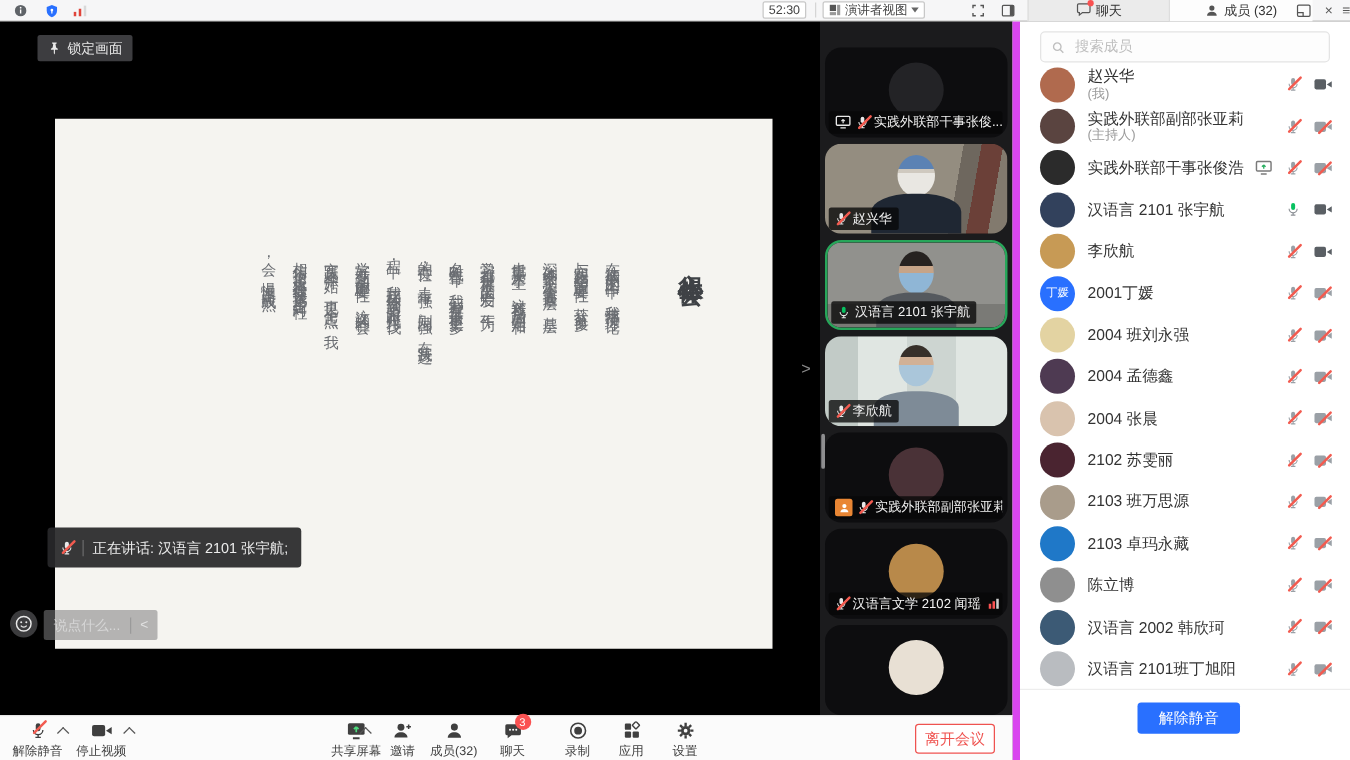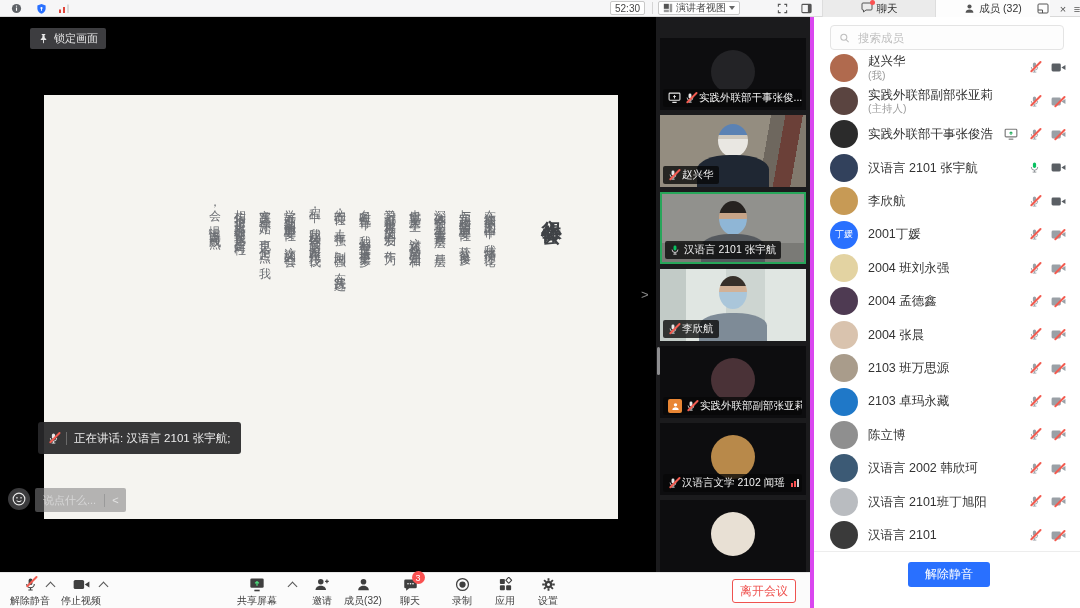--- a/index.html
+++ b/index.html
@@ -35,21 +35,21 @@
   .saywrap{position:absolute;left:8px;top:471px;display:flex;align-items:flex-start;gap:5px;}
   .smiley{width:22px;height:22px;border-radius:50%;background:#3b3b3d;display:flex;align-items:center;justify-content:center;}
   .saychip{height:24px;background:rgba(125,125,128,.55);border-radius:2px;display:flex;align-items:center;}
   .saychip .ph{font-size:11px;color:#d6d6d6;padding:0 8px;}
   .saychip .sdiv{width:1px;height:13px;background:#9a9a9a;}
   .saychip .col{font-size:11px;color:#e2e2e2;padding:0 7px;cursor:pointer;}
   .stg-chev{position:absolute;left:641px;top:270px;color:#8a8a8a;font-size:13px;cursor:pointer;}
 
   
   .thumbs{position:absolute;left:656px;top:17px;width:154px;height:555px;background:#1b1b1d;}
-  .thumb{position:absolute;left:4px;width:146px;height:72px;background:#0d0d0f;overflow:hidden;border-radius:0;}
+  .thumb{position:absolute;left:4px;width:146px;height:72px;background:#0d0d0f;overflow:hidden;border-radius:13px;}
   .thumb.active{border:2px solid #27a65a;}
   .t-avatar{position:absolute;left:50%;top:12px;transform:translateX(-50%);width:44px;height:44px;border-radius:50%;}
   .scene{position:absolute;inset:0;overflow:hidden;}
   .v-head{position:absolute;left:50%;transform:translateX(-50%);border-radius:50%;}
   .v-body{position:absolute;left:50%;transform:translateX(-50%);bottom:0;border-radius:45% 45% 0 0;}
   .scene-zhao{background:linear-gradient(100deg,#948d80 0 70%,#6e675e 70% 79%,#6b4038 79% 90%,#827a6e 90%);}
   .scene-zhao .v-head{top:9px;width:30px;height:33px;background:linear-gradient(180deg,#5b82b4 0 34%,#cfc9bf 34% 44%,#e9e7e2 44%);}
   .scene-zhao .v-body{width:72px;height:32px;background:#1f2733;}
   .scene-zhang{background:linear-gradient(180deg,#91918d 0 72%,#7a7a76 72%);}
   .scene-zhang .v-head{top:7px;width:28px;height:34px;background:linear-gradient(180deg,#262220 0 34%,#c6a488 34% 52%,#8fb6d6 52%);}
@@ -63,21 +63,21 @@
   .mi{position:relative;display:inline-flex;align-items:center;justify-content:center;flex-shrink:0;}
   .slash{position:absolute;left:55%;top:-2px;width:1.5px;height:15px;background:#f25b50;transform:rotate(45deg);border-radius:1px;}
   .t-signal{display:inline-flex;align-items:flex-end;gap:1px;margin-left:2px;}
   .t-signal i{display:block;width:2px;background:#fa5151;}
   .t-signal i:nth-child(1){height:4px;}
   .t-signal i:nth-child(2){height:6px;}
   .t-signal i:nth-child(3){height:8px;background:#cfcfcf;}
   .t-scroll{position:absolute;left:1px;top:330px;width:3px;height:28px;border-radius:2px;background:#8e8e90;}
 
   
-  .mpanel{position:absolute;left:810px;top:17px;width:270px;height:591px;background:#fff;border-left:4px solid #d946ef;}
+  .mpanel{position:absolute;left:810px;top:17px;width:270px;height:591px;background:#fff;border-left:6px solid #d946ef;}
   .msearch{position:absolute;left:16px;right:16px;top:8px;height:25px;border:1px solid #e4e4e4;border-radius:4px;background:#fdfdfd;display:flex;align-items:center;gap:6px;padding:0 8px;}
   .msearch input{border:none;outline:none;background:transparent;font-size:11.5px;color:#333;width:100%;}
   .msearch input::placeholder{color:#bfbfbf;}
   .mlist{position:absolute;left:0;right:0;top:34px;height:517px;overflow:hidden;}
   .m-row{display:flex;align-items:center;height:33.4px;cursor:pointer;}
   .m-avatar{width:28px;height:28px;border-radius:50%;margin-left:16px;margin-right:10px;flex-shrink:0;display:flex;align-items:center;justify-content:center;font-size:9px;color:#fff;letter-spacing:0;}
   .m-names{display:flex;flex-direction:column;line-height:1.15;min-width:0;}
   .m-name{font-size:12.5px;color:#333;white-space:nowrap;}
   .m-sub{font-size:10.5px;color:#9b9b9b;}
   .m-icons{margin-left:auto;display:flex;align-items:center;gap:11px;padding-right:14px;}
@@ -642,20 +642,46 @@
             <span class="mi">
               <svg width="15" height="11" viewBox="0 0 26 18" fill="#9aa0a6">
                 <rect x="1" y="2" width="16" height="14" rx="2.5"></rect>
                 <path d="M18 9l7-4.5v9z"></path>
               </svg>
               <span class="slash"></span>
             </span>
           </span>
         </div>
 
+        <div class="m-row">
+          <span class="m-avatar" style="background: rgb(74, 36, 48);"></span>
+          <span class="m-names">
+            <span class="m-name">2102 苏雯丽</span>
+
+          </span>
+          <span class="m-icons">
+
+            <span class="mi">
+              <svg width="11" height="13" viewBox="0 0 24 26" fill="#9aa0a6">
+                <rect x="8.5" y="2" width="7" height="12" rx="3.5"></rect>
+                <path d="M5 12a7 7 0 0 0 14 0" fill="none" stroke="#9aa0a6" stroke-width="2"></path>
+                <path d="M12 19v4M8 23h8" stroke="#9aa0a6" stroke-width="2" fill="none"></path>
+              </svg>
+              <span class="slash"></span>
+            </span>
+
+            <span class="mi">
+              <svg width="15" height="11" viewBox="0 0 26 18" fill="#9aa0a6">
+                <rect x="1" y="2" width="16" height="14" rx="2.5"></rect>
+                <path d="M18 9l7-4.5v9z"></path>
+              </svg>
+              <span class="slash"></span>
+            </span>
+          </span>
+        </div>
 
         <div class="m-row">
           <span class="m-avatar" style="background: rgb(169, 156, 139);"></span>
           <span class="m-names">
             <span class="m-name">2103 班万思源</span>
 
           </span>
           <span class="m-icons">
 
             <span class="mi">
@@ -836,21 +862,21 @@
       <span class="ic">
         <svg width="17" height="13" viewBox="0 0 26 18" fill="#3f3f3f">
             <rect x="1" y="2" width="16" height="14" rx="2.5"></rect>
             <path d="M18 9l7-4.5v9z"></path>
           </svg>
       </span>
       <span class="lbl">停止视频</span>
     </div>
     <span class="tcaret" style="left:99px"></span>
 
-    <div class="titem" style="left:229px">
+    <div class="titem" style="left:257px">
       <span class="ic">
         <svg width="16" height="15" viewBox="0 0 24 22">
             <rect x="2" y="2" width="20" height="14" rx="2" fill="#3f3f3f"></rect>
             <path d="M12 13V6.5M12 6.5L9.2 9.3M12 6.5l2.8 2.8" stroke="#4cd97b" stroke-width="2" fill="none"></path>
             <path d="M8 20h8" stroke="#3f3f3f" stroke-width="2.4"></path>
           </svg>
       </span>
       <span class="lbl">共享屏幕</span>
     </div>
     <span class="tcaret" style="left:288px"></span>

